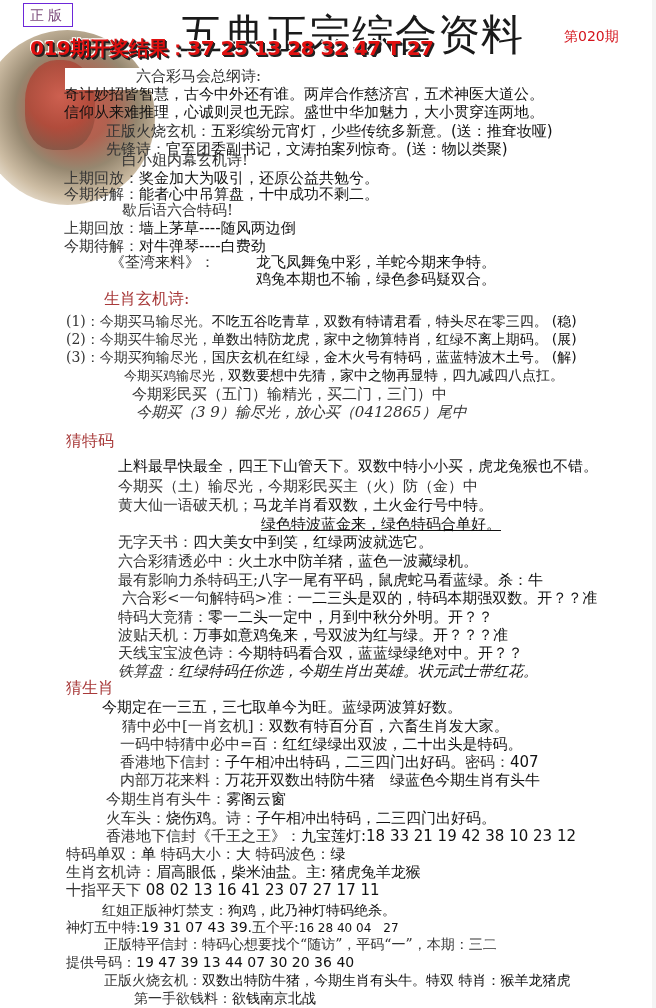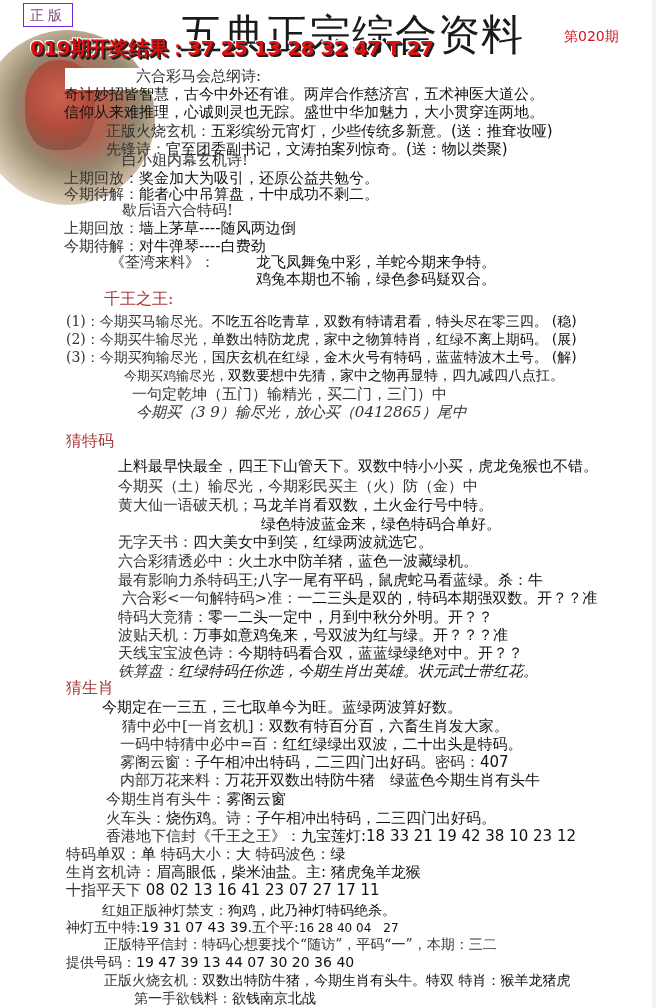--- a/index.html
+++ b/index.html
@@ -83,44 +83,44 @@
   <div class="line" style="left:64px; top:218px;">
     <span class="serif">上期回放：</span><span class="sans">墙上茅草----随风两边倒</span>
   </div>
   <div class="line" style="left:64px; top:236px;">
     <span class="serif">今期待解：</span><span class="sans">对牛弹琴----白费劲</span>
   </div>
   <div class="line serif" style="left:110px; top:252px;">《荃湾来料》：</div>
   <div class="line sans" style="left:256px; top:252px;">龙飞凤舞兔中彩，羊蛇今期来争特。</div>
   <div class="line sans" style="left:256px; top:269px;">鸡兔本期也不输，绿色参码疑双合。</div>
 
-  <div class="line hdr-red" style="left:104px; top:289px;">千王之王:</div>
+  <div class="line hdr-red" style="left:104px; top:289px;">生肖玄机诗:</div>
 
   <div class="line sm" style="left:66px; top:311px;">
     <span class="serif">(1)：今期买马输尽光。</span><span class="sans">不吃五谷吃青草，双数有特请君看，特头尽在零三四。</span><span class="sans" style="margin-left:4px;">(稳)</span>
   </div>
   <div class="line sm" style="left:66px; top:329px;">
     <span class="serif">(2)：今期买牛输尽光，</span><span class="sans">单数出特防龙虎，家中之物算特肖，红绿不离上期码。</span><span class="sans" style="margin-left:4px;">(展)</span>
   </div>
   <div class="line sm" style="left:66px; top:347px;">
     <span class="serif">(3)：今期买狗输尽光，</span><span class="sans">国庆玄机在红绿，金木火号有特码，蓝蓝特波木土号。</span><span class="sans" style="margin-left:4px;">(解)</span>
   </div>
   <div class="line sm" style="left:124px; top:365px;">
     <span class="serif" style="font-size:13px;">今期买鸡输尽光，</span><span class="sans">双数要想中先猜，家中之物再显特，四九减四八点扛。</span>
   </div>
-  <div class="line serif" style="left:132px; top:384px;">一句定乾坤（五门）输精光，买二门，三门）中</div>
+  <div class="line serif" style="left:132px; top:384px;">今期彩民买（五门）输精光，买二门，三门）中</div>
   <div class="line serif" style="left:136px; top:402px;font-style:italic;">今期买（3 9）输尽光，放心买（0412865）尾中</div>
 
   <div class="line hdr-red" style="left:66px; top:431px;">猜特码</div>
   <div class="line sans" style="left:118px; top:456px;">上料最早快最全，四王下山管天下。双数中特小小买，虎龙兔猴也不错。</div>
   <div class="line serif" style="left:118px; top:476px;">今期买（土）输尽光，今期彩民买主（火）防（金）中</div>
   <div class="line" style="left:118px; top:464px; top:495px;">
     <span class="serif">黄大仙一语破天机；</span><span class="sans">马龙羊肖看双数，土火金行号中特。</span>
   </div>
-  <div class="line sans" style="left:261px; top:514px;">绿色特波蓝金来，绿色特码合单好。</div>
+  <div class="line sans" style="left:261px; top:514px;text-decoration:underline;">绿色特波蓝金来，绿色特码合单好。</div>
   <div class="line" style="left:118px; top:532px;">
     <span class="serif">无字天书：</span><span class="sans">四大美女中到笑，红绿两波就选它。</span>
   </div>
   <div class="line" style="left:118px; top:551px;">
     <span class="serif">六合彩猜透必中：</span><span class="sans">火土水中防羊猪，蓝色一波藏绿机。</span>
   </div>
   <div class="line" style="left:118px; top:570px;">
     <span class="serif">最有影响力杀特码王;</span><span class="sans">八字一尾有平码，鼠虎蛇马看蓝绿。杀：牛</span>
   </div>
   <div class="line" style="left:122px; top:588px;">
@@ -141,21 +141,21 @@
 
   <div class="line hdr-red" style="left:66px; top:678px;">猜生肖</div>
   <div class="line sans" style="left:102px; top:697px;">今期定在一三五，三七取单今为旺。蓝绿两波算好数。</div>
   <div class="line" style="left:122px; top:716px;">
     <span class="serif">猜中必中[一肖玄机]：</span><span class="sans">双数有特百分百，六畜生肖发大家。</span>
   </div>
   <div class="line" style="left:120px; top:734px;">
     <span class="serif">一码中特猜中必中=百：</span><span class="sans">红红绿绿出双波，二十出头是特码。</span>
   </div>
   <div class="line" style="left:120px; top:752px;">
-    <span class="serif">雾阁云窗：</span><span class="sans">子午相冲出特码，二三四门出好码。</span><span class="serif">密码：</span><span class="sans">407</span>
+    <span class="serif">香港地下信封：</span><span class="sans">子午相冲出特码，二三四门出好码。</span><span class="serif">密码：</span><span class="sans">407</span>
   </div>
   <div class="line" style="left:120px; top:770px;">
     <span class="serif">内部万花来料：</span><span class="sans">万花开双数出特防牛猪　绿蓝色今期生肖有头牛</span>
   </div>
   <div class="line" style="left:106px; top:789px;">
     <span class="serif">今期生肖有头牛：</span><span class="sans">雾阁云窗</span>
   </div>
   <div class="line" style="left:106px; top:808px;">
     <span class="serif">火车头：</span><span class="sans">烧伤鸡。</span><span class="serif">诗：</span><span class="sans">子午相冲出特码，二三四门出好码。</span>
   </div>

